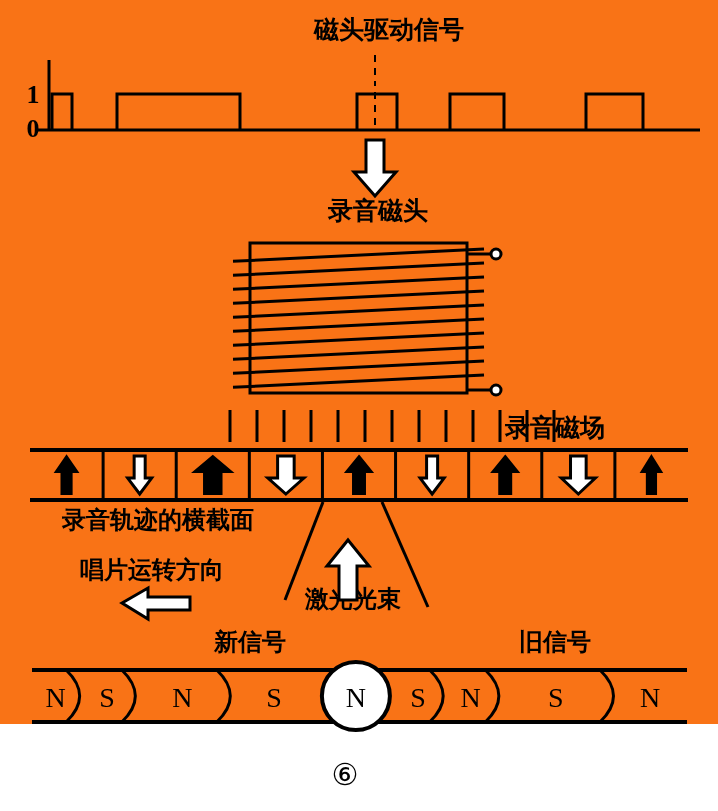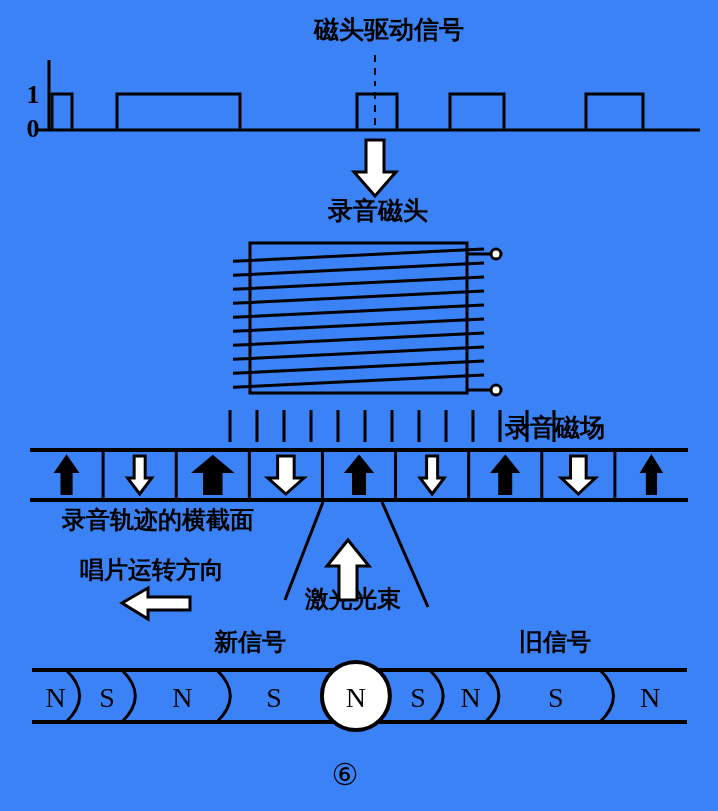--- a/index.html
+++ b/index.html
@@ -9,22 +9,22 @@
   }
   body {
     width: 718px;
     height: 811px;
     font-family: "Liberation Serif", "DejaVu Serif", serif;
     overflow: hidden;
   }
   #root {
     position: relative;
     width: 718px;
-    height: 811px;
-    background: #3b82f6;
+    height: 724px;
+    background: #f97316;
   }
   svg#diagram {
     display: block;
     width: 718px;
     height: 811px;
   }
   .cjk {
     font-family: "DejaVu Sans", "Liberation Sans", sans-serif;
     font-weight: bold;
     fill: #000000;

